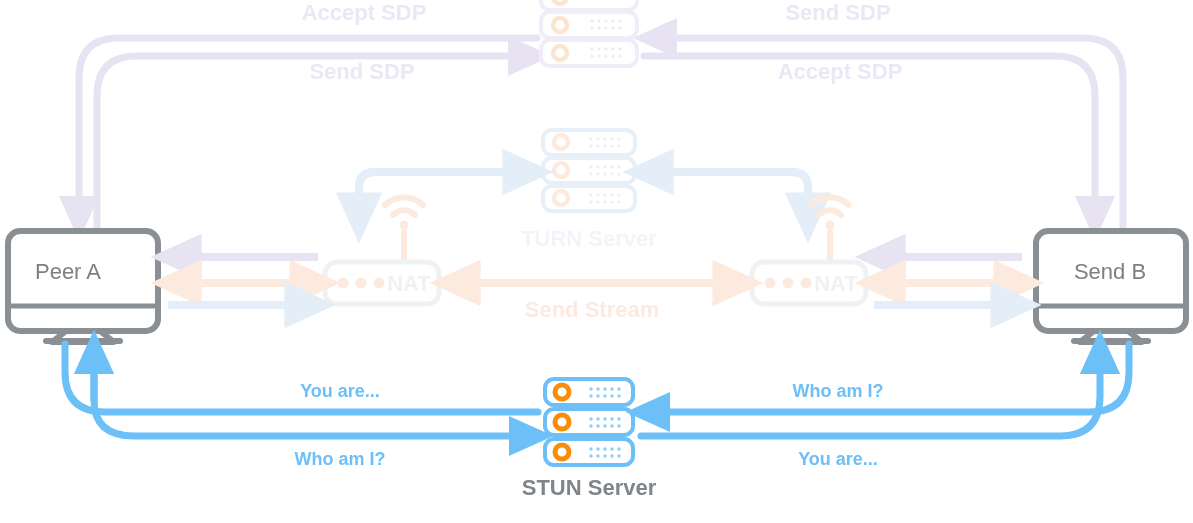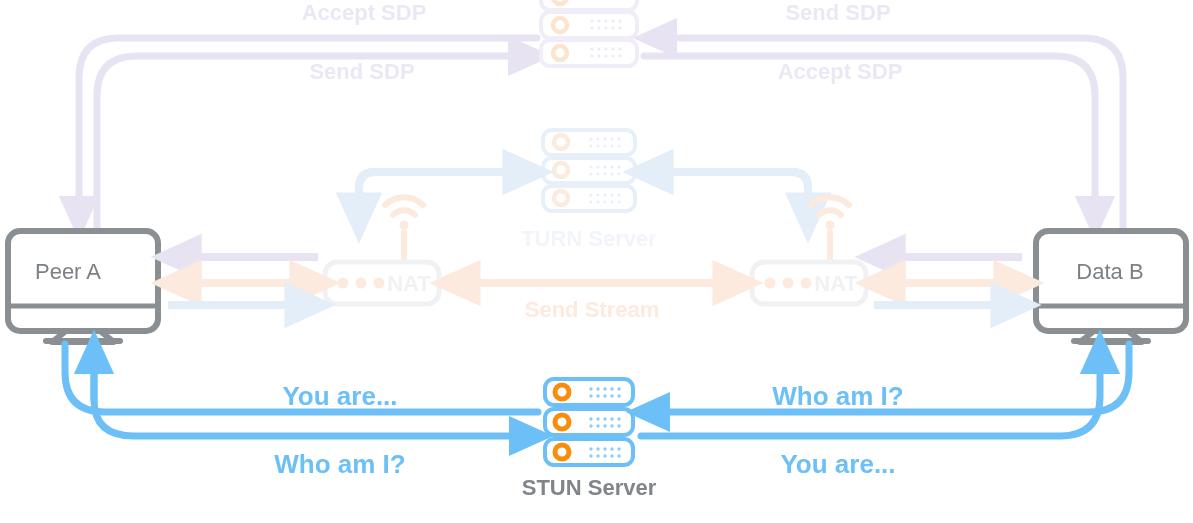--- a/index.html
+++ b/index.html
@@ -4,21 +4,21 @@
 <style>
   html,body{margin:0;padding:0;background:#ffffff;}
   body{
     width:1193px;height:523px;overflow:hidden;position:relative;
     font-family:"Liberation Sans","DejaVu Sans",sans-serif;
   }
   #stage{position:absolute;left:0;top:0;width:1193px;height:382px;}
   #stage svg{position:absolute;left:0;top:0;}
   .lbl{position:absolute;white-space:nowrap;font-weight:bold;}
   .lbl.sdp{color:#ebe7f4;font-size:22px;}
-  .lbl.stun{color:#6cc0f7;font-size:26px;}
+  .lbl.stun{color:#6cc0f7;font-size:18px;}
   .lbl.srv-sig{color:#f2f0f6;font-size:22px;}
   .lbl.srv-turn{color:#f1f5fa;font-size:22px;}
   .lbl.srv-stun{color:#808589;font-size:22px;}
   .lbl.datastream{color:#fdeade;font-size:22px;}
   .lbl.peer{color:#7b8085;font-size:22px;font-weight:normal;}
   .lbl.nat{font-size:22px;font-weight:bold;}
   .lbl.nat-l{color:#f0f1f2;}
   .lbl.nat-r{color:#f0f1f2;}
   .ctr{transform:translateX(-50%);}
 </style>
@@ -264,21 +264,21 @@
 
 <div class="lbl sdp ctr" style="left:364px;top:0px;">Accept SDP</div>
 <div class="lbl sdp ctr" style="left:362px;top:59px;">Send SDP</div>
 <div class="lbl sdp ctr" style="left:838px;top:0px;">Send SDP</div>
 <div class="lbl sdp ctr" style="left:840px;top:59px;">Accept SDP</div>
 
 <div class="lbl srv-turn ctr" style="left:589px;top:226px;">TURN Server</div>
 <div class="lbl srv-stun ctr" style="left:589px;top:475px;">STUN Server</div>
 
 <div class="lbl peer ctr" style="left:68px;top:259px;">Peer A</div>
-<div class="lbl peer ctr" style="left:1110px;top:259px;">Data B</div>
+<div class="lbl peer ctr" style="left:1110px;top:259px;">Send B</div>
 
 <div class="lbl nat nat-l ctr" style="left:409px;top:271px;">NAT</div>
 <div class="lbl nat nat-r ctr" style="left:836px;top:271px;">NAT</div>
 
 <div class="lbl datastream ctr" style="left:592px;top:297px;">Send Stream</div>
 
 <div class="lbl stun ctr" style="left:340px;top:381px;">You are...</div>
 <div class="lbl stun ctr" style="left:340px;top:449px;">Who am I?</div>
 <div class="lbl stun ctr" style="left:838px;top:381px;">Who am I?</div>
 <div class="lbl stun ctr" style="left:838px;top:449px;">You are...</div>

